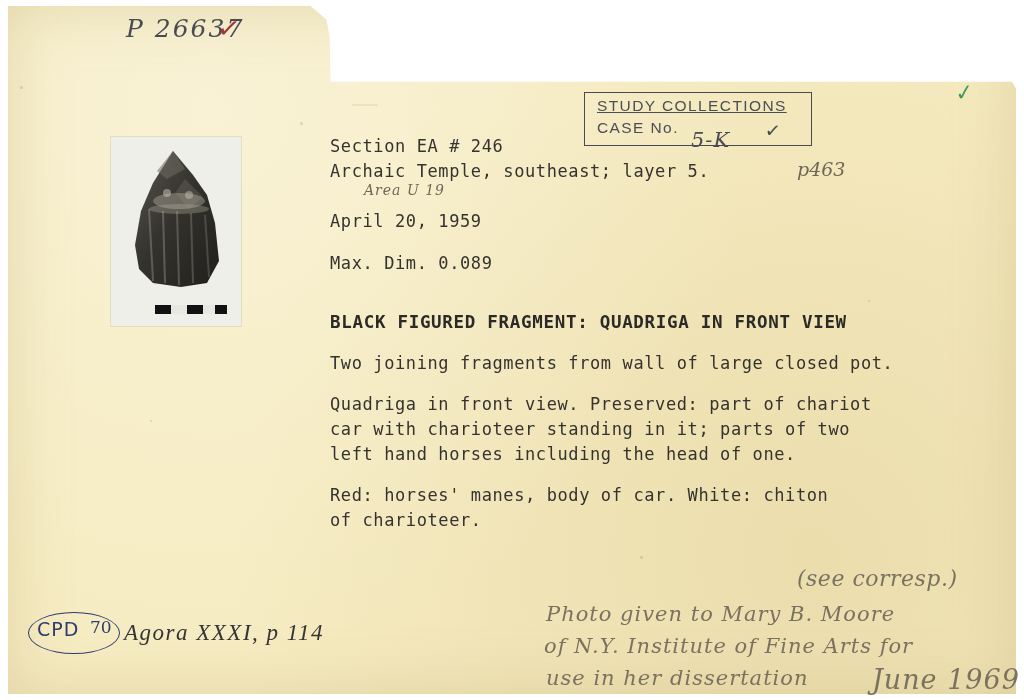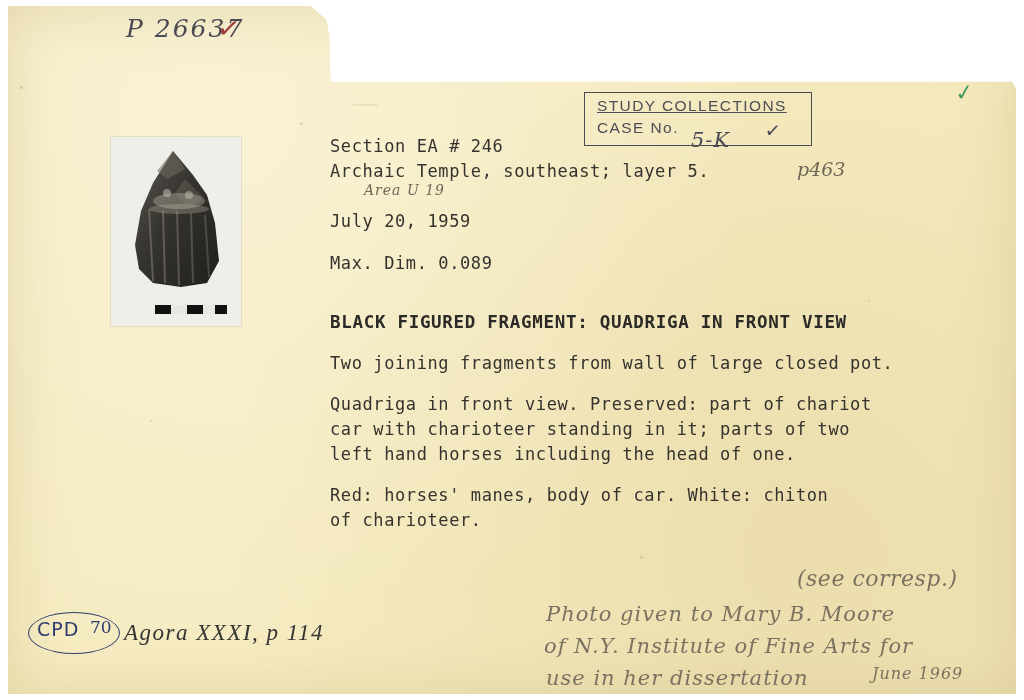--- a/index.html
+++ b/index.html
@@ -276,21 +276,21 @@
   .note-line {
     position: absolute;
     font-family: "DejaVu Serif", serif;
     font-style: italic;
     color: #7a7260;
     white-space: pre;
   }
   #note-l1 { left: 546px; top: 602px; font-size: 21px; letter-spacing: 1px; }
   #note-l2 { left: 544px; top: 634px; font-size: 21px; letter-spacing: 1px; }
   #note-l3 { left: 546px; top: 666px; font-size: 21px; letter-spacing: 1px; }
-  #note-date { left: 872px; top: 664px; font-size: 16px; letter-spacing: 1px; }
+  #note-date { left: 872px; top: 664px; font-size: 27px; letter-spacing: 1px; }
 </style>
 </head>
 <body>
 
 <div id="page">
 
   <div class="card"></div>
 
   <div class="speckle" style="left:20px;top:86px;width:3px;height:3px;"></div>
   <div class="speckle" style="left:300px;top:122px;width:3px;height:3px;"></div>
@@ -332,21 +332,21 @@
     <div id="stamp-line2">CASE No.</div>
     <div id="stamp-case-value">5-K</div>
     <div id="stamp-case-check">✓</div>
   </div>
   <div id="green-check">✓</div>
 
   <div id="body-block">
     <div class="tw para">Section EA # 246</div>
     <div class="tw para">Archaic Temple, southeast;  layer 5.</div>
     <div style="height:25px"></div>
-    <div class="tw para">July 20, 1959</div>
+    <div class="tw para">April 20, 1959</div>
     <div class="gap"></div>
     <div class="tw para">Max. Dim. 0.089</div>
     <div class="gap" style="height:34px"></div>
     <div class="tw-bold para">BLACK FIGURED FRAGMENT:  QUADRIGA IN FRONT VIEW</div>
     <div class="gap" style="height:16px"></div>
     <div class="tw para">Two joining fragments from wall of large closed pot.</div>
     <div class="gap" style="height:16px"></div>
     <div class="tw para">Quadriga in front view.  Preserved:  part of chariot</div>
     <div class="tw para">car with charioteer standing in it;  parts of two</div>
     <div class="tw para">left hand horses including the head of one.</div>

